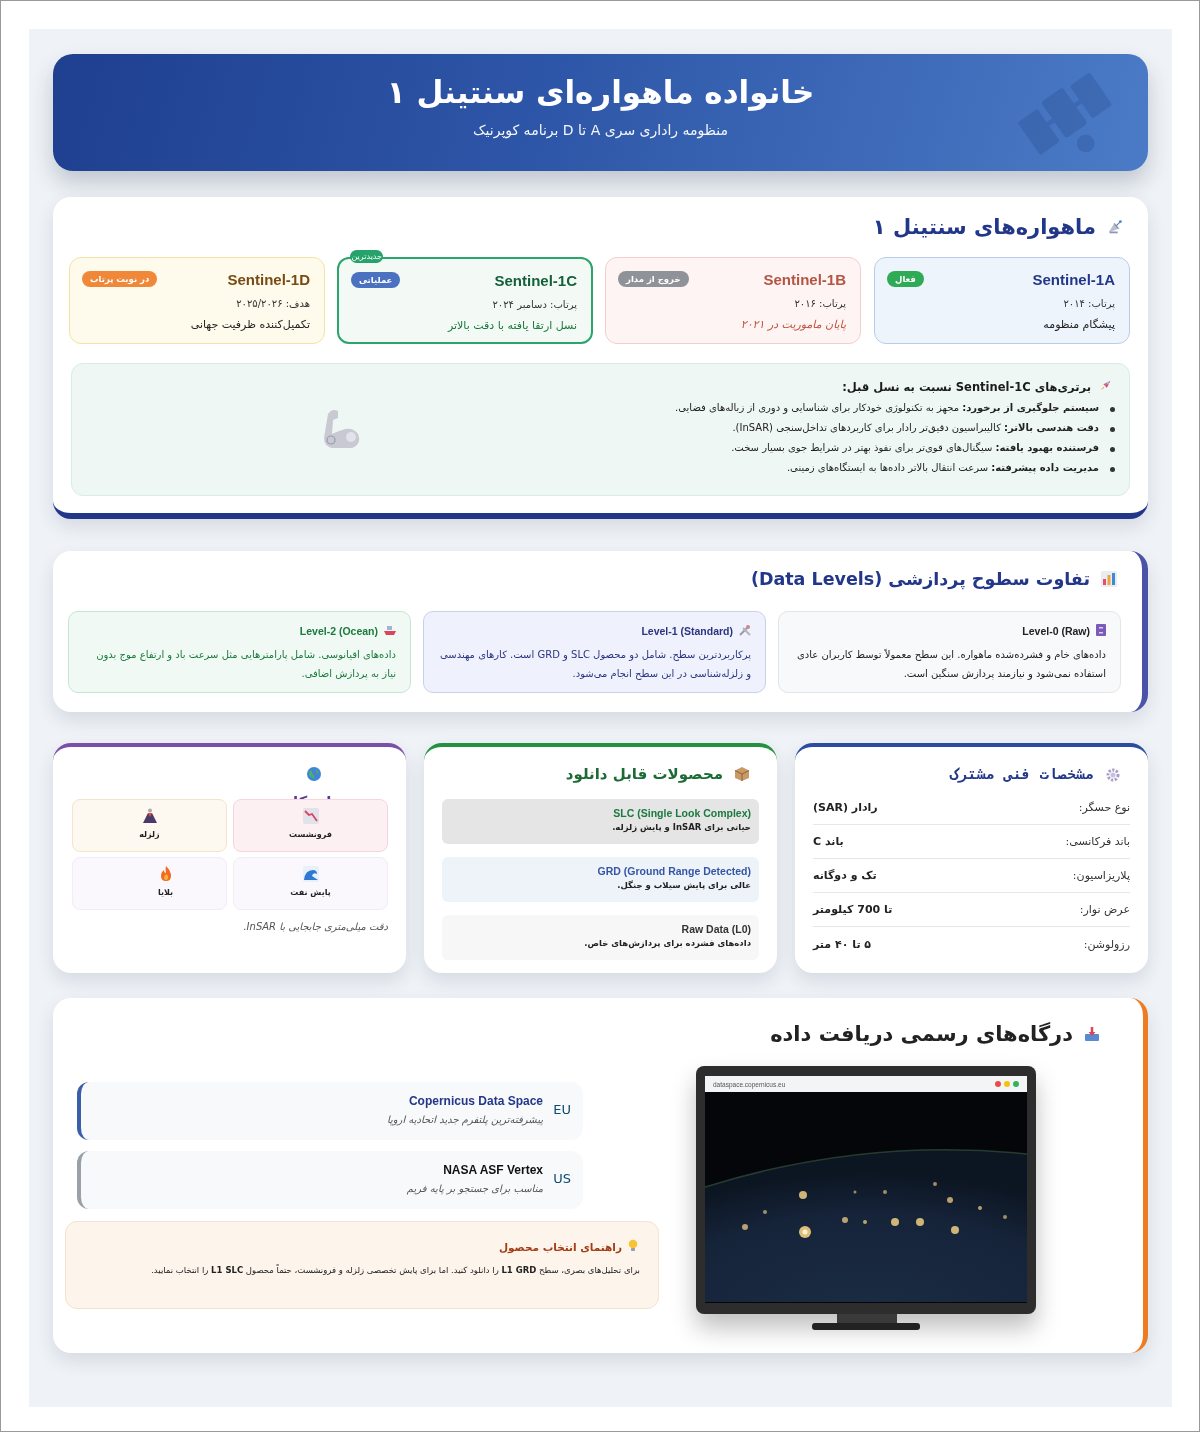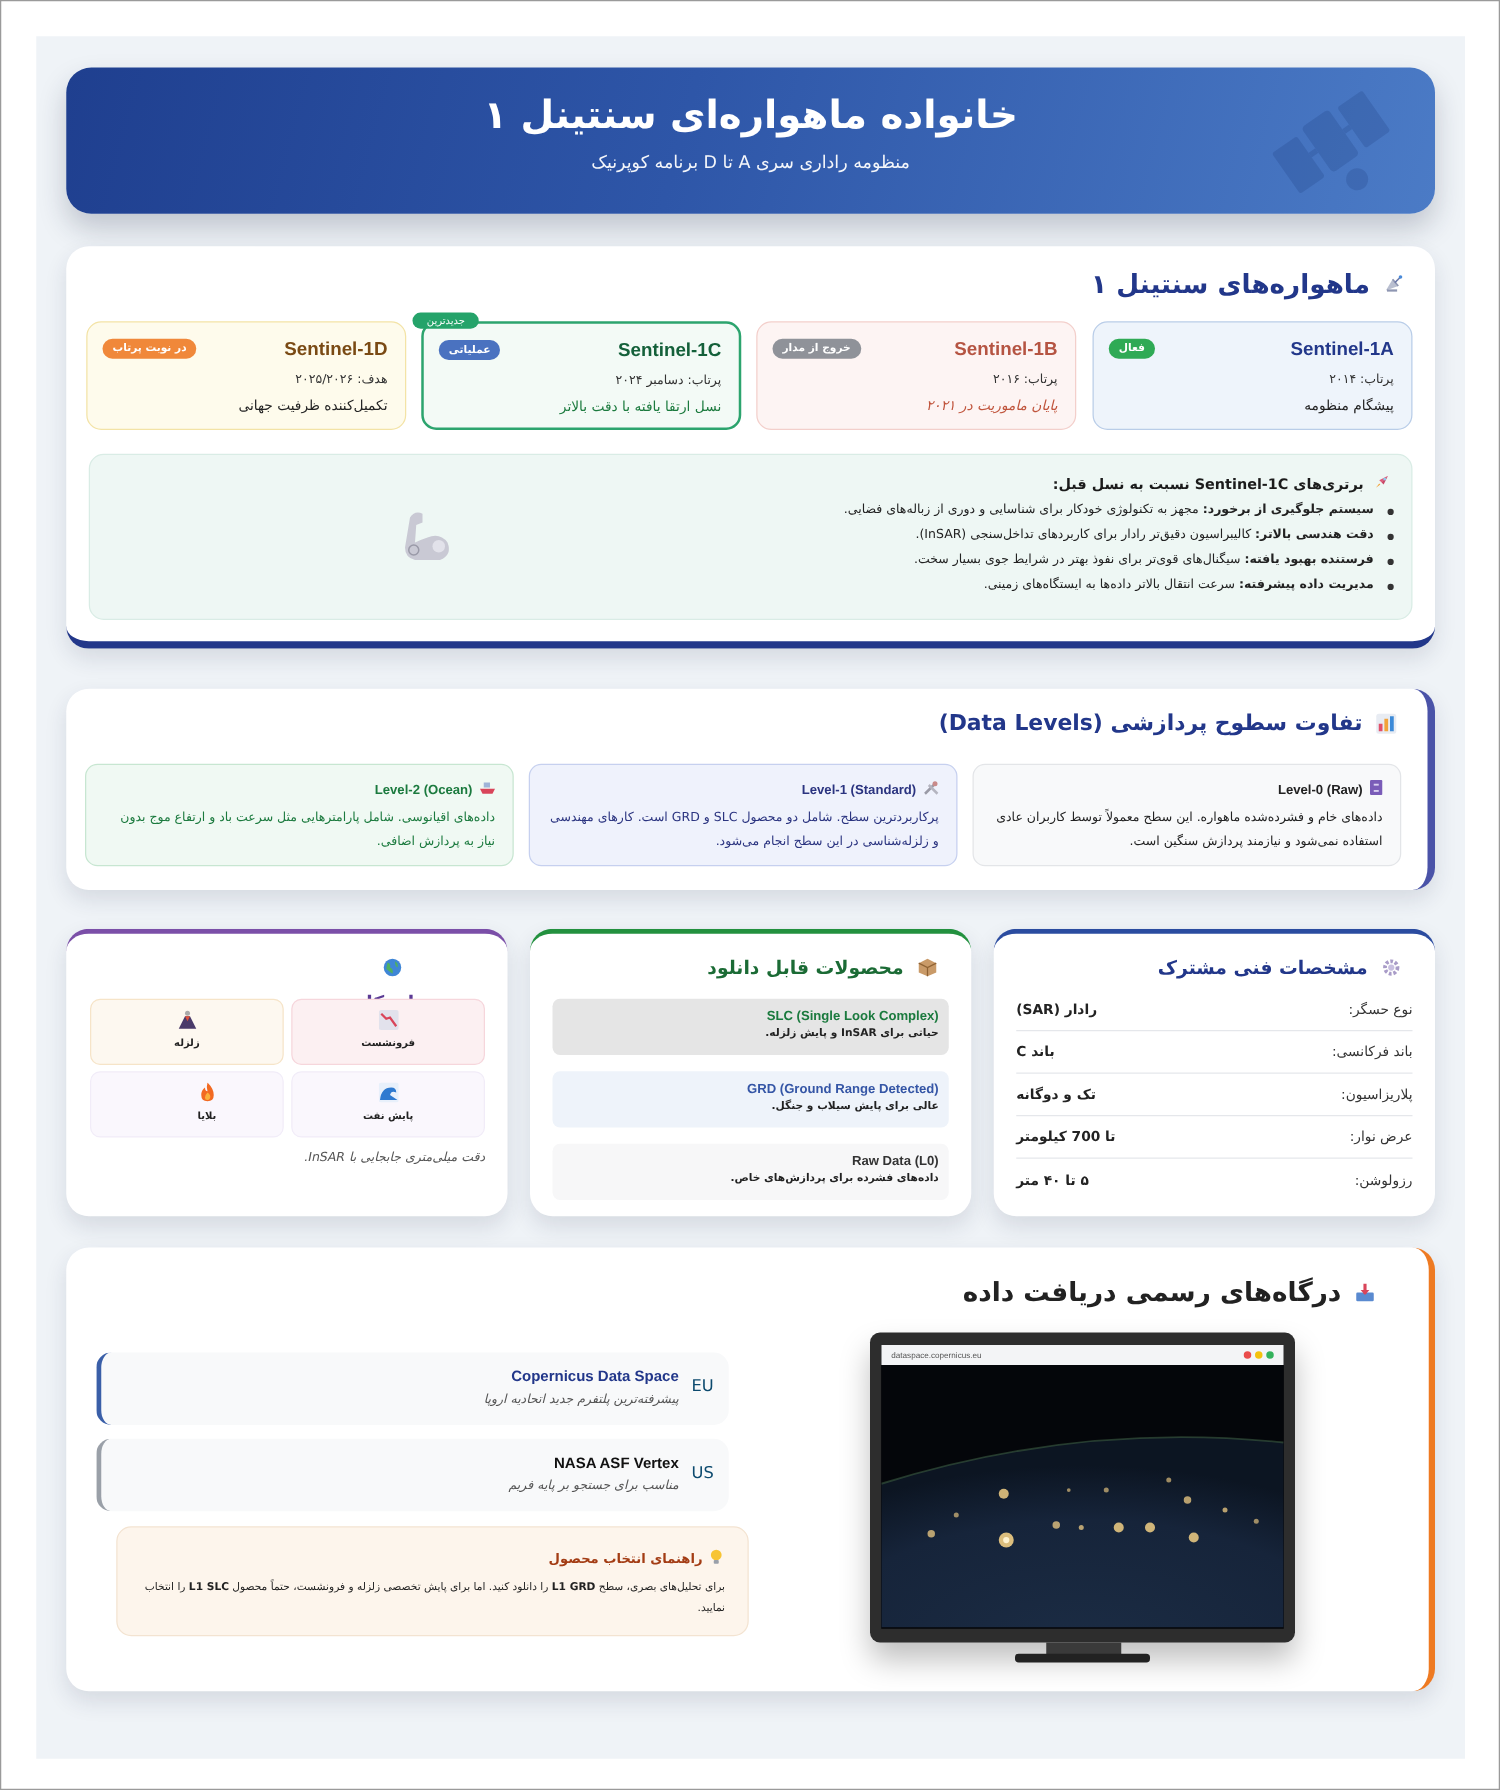--- a/index.html
+++ b/index.html
@@ -28,21 +28,21 @@
   .sat-tile .line2 { position: absolute; right: 14px; top: 60px; font-size: 11px; }
   .badge { position: absolute; left: 12px; top: 13px; font-size: 8.5px; color: #fff; border-radius: 10px; padding: 3px 8px; font-weight: bold; }
   .t-a { right: 18px; background: #eef4fb; border: 1px solid #b9cde8; }
   .t-a .name { color: #22378a; } .t-a .line2 { color: #222; }
   .t-b { right: 287px; background: #fdf4f3; border: 1px solid #f3cfcb; }
   .t-b .name { color: #b55442; } .t-b .line2 { color: #c0543c; font-style: italic; }
   .t-c { right: 555px; background: #f3faf6; border: 2px solid #2ca46e; }
   .t-c .name { color: #14603a; } .t-c .line2 { color: #1b7a3e; }
   .t-d { right: 823px; background: #fefbec; border: 1px solid #f3e3a6; }
   .t-d .name { color: #7a4a14; } .t-d .line2 { color: #222; }
-  .newest-tag { position: absolute; top: -9px; right: 208px; background: #25a36a; color: #fff; font-size: 8px; border-radius: 10px; padding: 2px 11px; }
+  .newest-tag { position: absolute; top: -9px; right: 208px; background: #25a36a; color: #fff; font-size: 8px; border-radius: 10px; padding: 2px 1px; }
 
   .adv-box { position: absolute; left: 18px; right: 18px; top: 166px; height: 133px; border-radius: 12px; background: #eef7f4; border: 1px solid #d9ece5; }
   .adv-box .adv-title { position: absolute; right: 16px; top: 14px; font-size: 11.5px; font-weight: bold; color: #1b1b1b; display: flex; gap: 8px; align-items: center; }
   .adv-box ul { position: absolute; right: 30px; top: 38px; list-style: none; }
   .adv-box li { font-size: 10px; color: #222; margin-bottom: 9px; position: relative; }
   .adv-box li::before { content: ""; position: absolute; right: -16px; top: 5px; width: 5px; height: 5px; border-radius: 50%; background: #333; }
   .adv-box li b { font-weight: bold; }
   .adv-box .muscle { position: absolute; left: 246px; top: 40px; width: 48px; height: 48px; }
 
   
@@ -52,21 +52,21 @@
   .lvl .lt { position: absolute; right: 14px; top: 12px; font-size: 10.5px; font-weight: bold; display: flex; align-items: center; gap: 6px; font-family: "Liberation Sans", sans-serif; }
   .lvl .ld { position: absolute; right: 14px; left: 12px; top: 33px; font-size: 10px; line-height: 19px; }
   .lvl-0 { right: 21px; background: #f8f9fa; border: 1px solid #e3e5e8; } .lvl-0 .lt, .lvl-0 .ld { color: #222; }
   .lvl-1 { right: 376px; background: #eff2fc; border: 1px solid #c6d0ef; } .lvl-1 .lt, .lvl-1 .ld { color: #2b3480; }
   .lvl-2 { right: 731px; background: #f0f9f3; border: 1px solid #c7e6d1; } .lvl-2 .lt, .lvl-2 .ld { color: #1b7a3e; }
 
   
   .col { top: 714px; width: 353px; height: 230px; border-top: 4px solid; }
   .col .card-title { right: 26px; top: 18px; font-size: 15px; }
   .specs { right: 24px; border-top-color: #2b4ca0; }
-  .specs .card-title { color: #22378a; }
+  .specs .card-title { color: #22378a; font-family: Liberation Mono, monospace; }
   .spec-row { position: absolute; right: 18px; left: 18px; height: 34px; border-bottom: 1px solid #e5e7eb; display: flex; justify-content: space-between; align-items: center; font-size: 11px; }
   .spec-row:last-child { border-bottom: none; }
   .spec-row .v { font-weight: bold; color: #222; }
   .spec-row .k { color: #333; }
 
   .products { right: 395px; border-top-color: #23913f; }
   .products .card-title { color: #1b6b35; }
   .prod { position: absolute; right: 18px; left: 18px; height: 45px; border-radius: 6px; padding: 8px 8px; }
   .prod .pn { font-size: 10.5px; font-weight: bold; font-family: "Liberation Sans", sans-serif; }
   .prod .pd { font-size: 8.5px; color: #222; margin-top: 3px; font-weight: bold; }
@@ -87,21 +87,21 @@
 
   
   .portal-card { left: 24px; top: 969px; width: 1095px; height: 355px; border-right: 5px solid #ee7a22; }
   .portal-card .card-title { right: 42px; top: 24px; color: #222; }
   .portal { position: absolute; left: 24px; width: 506px; height: 58px; background: #f8f9fa; border-radius: 12px; border-left: 4px solid; }
   .portal .pname { position: absolute; right: 40px; top: 12px; font-size: 12px; font-weight: bold; font-family: "Liberation Sans", sans-serif; }
   .portal .pdesc { position: absolute; right: 40px; top: 32px; font-size: 10px; font-style: italic; color: #555; }
   .portal .code { position: absolute; right: 12px; top: 20px; font-size: 13px; font-family: "DejaVu Sans", sans-serif; color: #0c4a6e; }
   .po-eu { top: 84px; border-left-color: #3a5fa8; } .po-eu .pname { color: #22378a; }
   .po-us { top: 153px; border-left-color: #9aa0a8; } .po-us .pname { color: #111; }
-  .tip { position: absolute; left: 40px; top: 223px; width: 506px; height: 88px; background: #fdf5ec; border: 1px solid #f3e3d1; border-radius: 12px; }
+  .tip { position: absolute; left: 12px; top: 223px; width: 594px; height: 88px; background: #fdf5ec; border: 1px solid #f3e3d1; border-radius: 12px; }
   .tip .tt { position: absolute; right: 20px; top: 17px; font-size: 10.5px; font-weight: bold; color: #a33c14; display: flex; gap: 6px; align-items: center; }
   .tip .td { position: absolute; right: 18px; left: 14px; top: 40px; font-size: 8.5px; line-height: 17px; color: #222; }
 
   .monitor { position: absolute; left: 643px; top: 68px; width: 340px; height: 248px; background: #2d2d2d; border-radius: 8px; box-shadow: 0 14px 24px rgba(0,0,0,.25); }
   .monitor .screen { position: absolute; left: 9px; top: 10px; right: 9px; bottom: 11px; background: #050608; overflow: hidden; }
   .monitor .bar { height: 16px; background: #f3f4f6; display: flex; align-items: center; justify-content: space-between; padding: 0 8px; }
   .monitor .url { font-size: 6.5px; color: #555; font-family: "Liberation Sans", sans-serif; direction: ltr; }
   .monitor .dots { display: flex; gap: 3px; direction: ltr; }
   .monitor .dots span { width: 6px; height: 6px; border-radius: 50%; display: block; }
   .monitor .earth { position: absolute; left: 0; right: 0; top: 16px; bottom: 0; }

